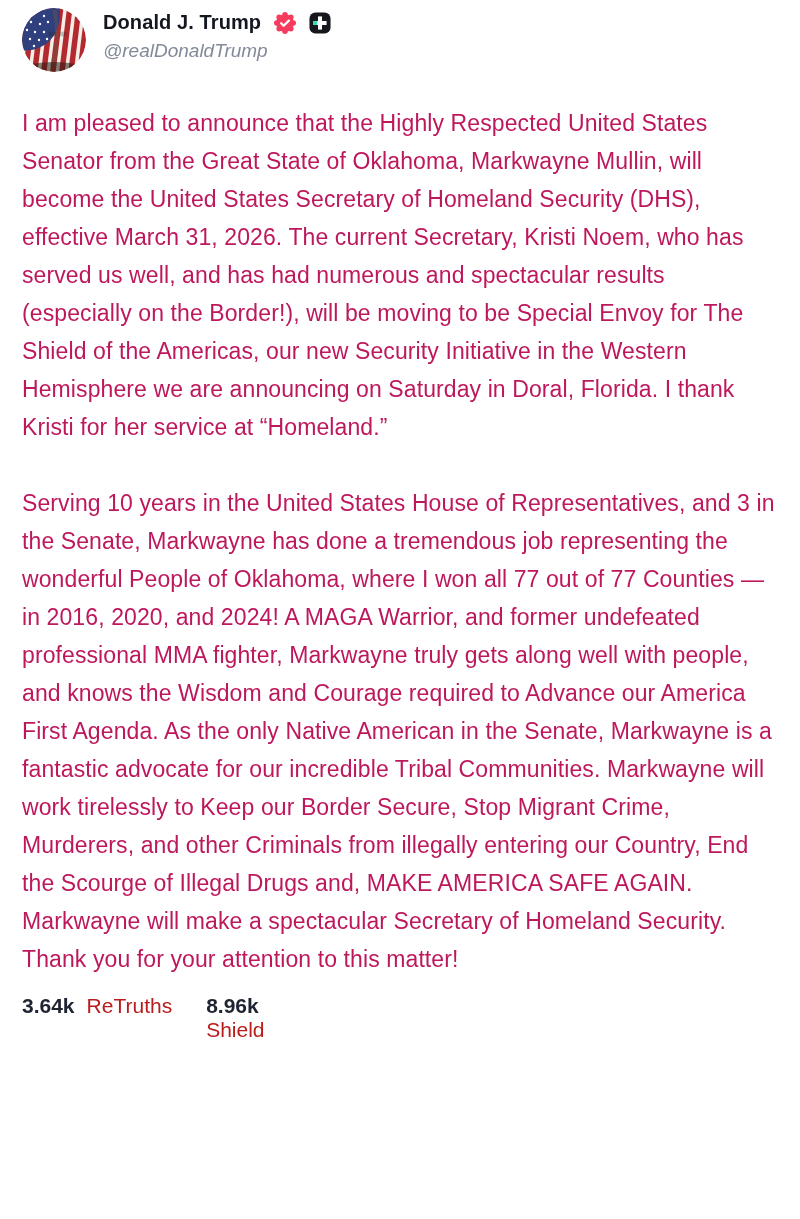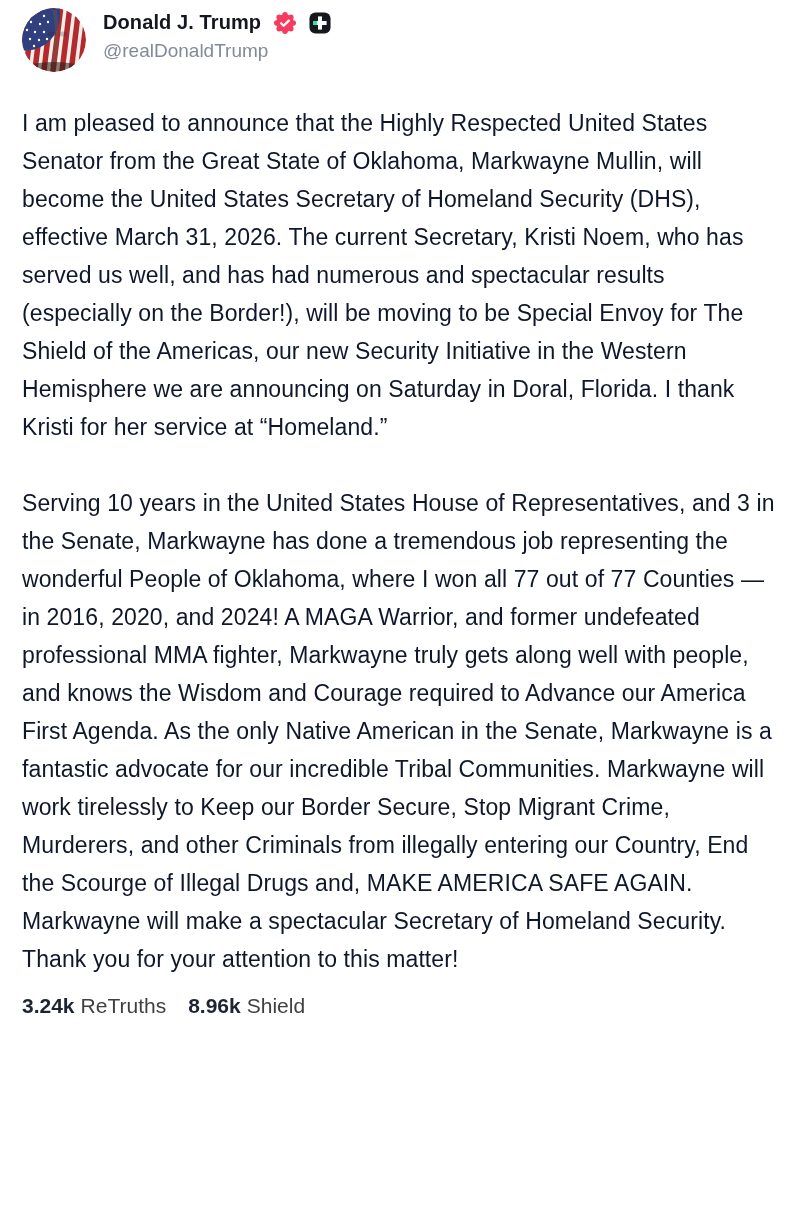--- a/index.html
+++ b/index.html
@@ -18,42 +18,42 @@
     overflow: hidden; flex: 0 0 auto; cursor: pointer;
   }
   .header-text { padding-top: 3px; }
   .name-row { display: flex; align-items: center; gap: 13px; }
   .display-name {
     font-size: 20px; font-weight: bold; color: #14171f;
     letter-spacing: 0.1px; cursor: pointer;
   }
   .badge { display: inline-flex; flex: 0 0 auto; }
   .handle {
-    font-size: 19px; color: #828a99; margin-top: 6px; cursor: pointer;
+    font-size: 19px; color: #828a99; margin-top: 6px; cursor: pointer; font-style: italic;
   }
 
   
   .body-text { margin-top: 32px; }
   .body-text p {
-    font-size: 23px; line-height: 38px; color: #0f172a;
+    font-size: 23px; line-height: 38px; color: #be185d;
     margin-bottom: 38px; letter-spacing: 0.1px;
   }
   .body-text p:last-child { margin-bottom: 0; }
 
   
   .footer {
     margin-top: 16px;
     display: flex; justify-content: space-between; align-items: baseline;
     font-size: 21px;
   }
   .stats { display: flex; align-items: baseline; }
   .stat-group { display: flex; align-items: baseline; cursor: pointer; }
-  .stat-group + .stat-group { margin-left: 22px; }
+  .stat-group + .stat-group { margin-left: 22px; flex-direction: column; }
   .stat-count { font-weight: bold; color: #1f2433; }
-  .stat-label { color: #404040; margin-left: 6px; }
+  .stat-label { color: #b91c1c; margin-left: 12px; }
   .timestamp { color: #6e7687; }
 </style>
 </head>
 <body>
 
 <div class="post">
 
   <div class="header">
     <div class="avatar">
       <svg width="64" height="64" viewBox="0 0 64 64">
@@ -131,21 +131,21 @@
   </div>
 
   <div class="body-text">
     <p>I am pleased to announce that the Highly Respected United States Senator from the Great State of Oklahoma, Markwayne Mullin, will become the United States Secretary of Homeland Security (DHS), effective March 31, 2026. The current Secretary, Kristi Noem, who has served us well, and has had numerous and spectacular results (especially on the Border!), will be moving to be Special Envoy for The Shield of the Americas, our new Security Initiative in the Western Hemisphere we are announcing on Saturday in Doral, Florida. I thank Kristi for her service at “Homeland.”</p>
     <p>Serving 10 years in the United States House of Representatives, and 3 in the Senate, Markwayne has done a tremendous job representing the wonderful People of Oklahoma, where I won all 77 out of 77 Counties — in 2016, 2020, and 2024! A MAGA Warrior, and former undefeated professional MMA fighter, Markwayne truly gets along well with people, and knows the Wisdom and Courage required to Advance our America First Agenda. As the only Native American in the Senate, Markwayne is a fantastic advocate for our incredible Tribal Communities. Markwayne will work tirelessly to Keep our Border Secure, Stop Migrant Crime, Murderers, and other Criminals from illegally entering our Country, End the Scourge of Illegal Drugs and, MAKE AMERICA SAFE AGAIN. Markwayne will make a spectacular Secretary of Homeland Security. Thank you for your attention to this matter!</p>
   </div>
 
   <div class="footer">
     <div class="stats">
       <span class="stat-group">
-        <span class="stat-count">3.24k</span>
+        <span class="stat-count">3.64k</span>
         <span class="stat-label">ReTruths</span>
       </span>
       <span class="stat-group">
         <span class="stat-count">8.96k</span>
         <span class="stat-label">Shield</span>
       </span>
     </div>
   </div>
 
 </div>

